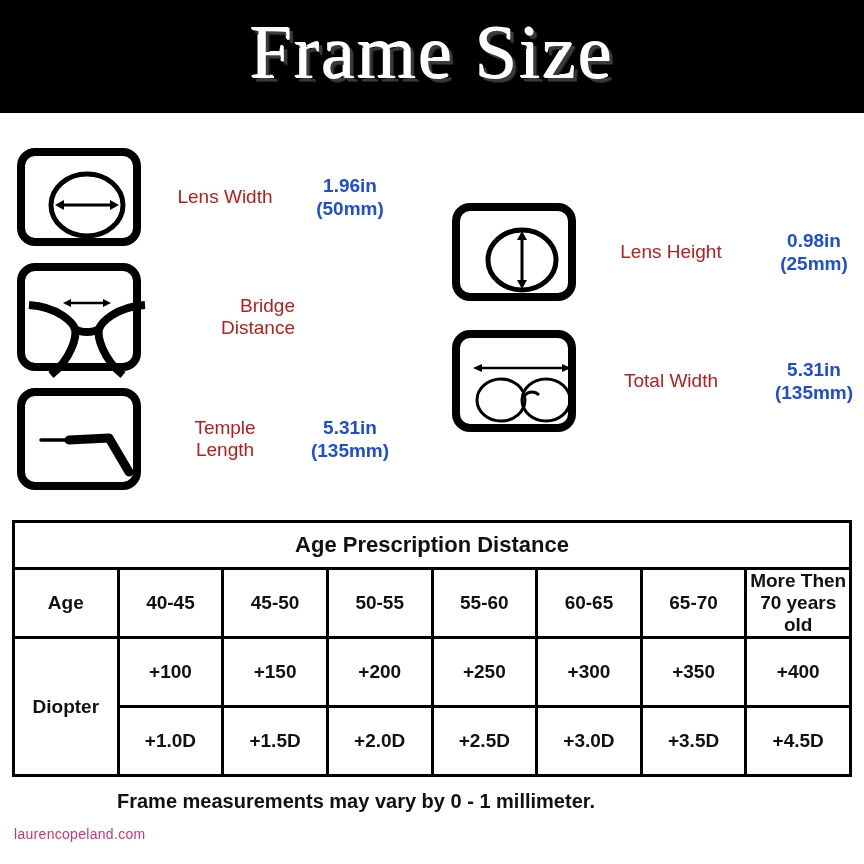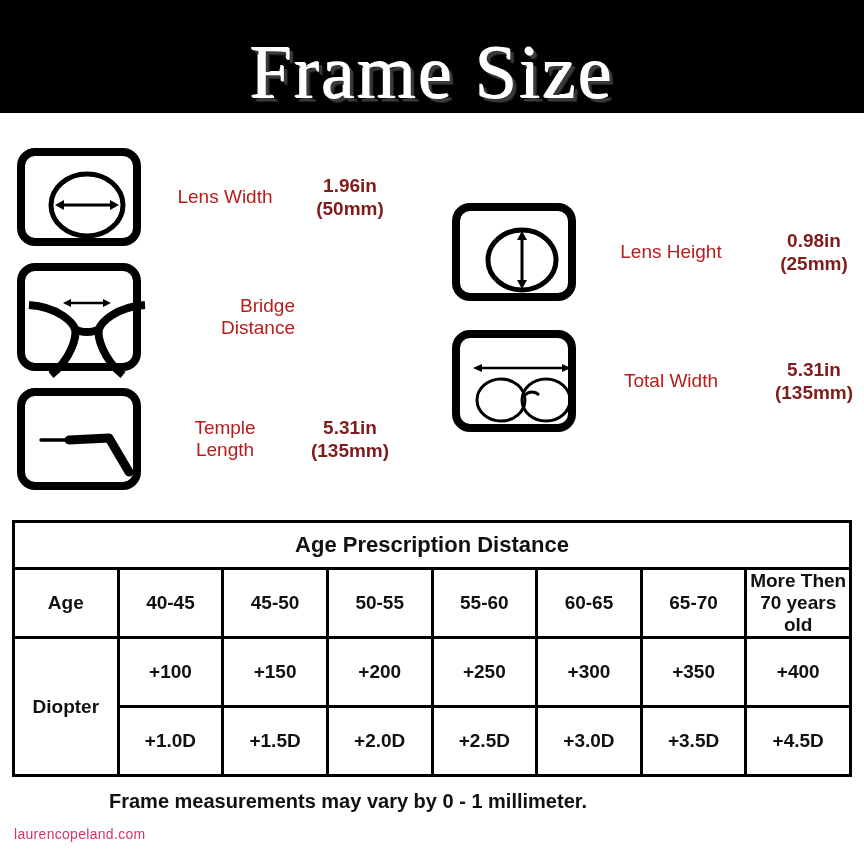--- a/index.html
+++ b/index.html
@@ -20,21 +20,21 @@
     position: absolute;
     left: 0;
     top: 0;
     width: 864px;
     height: 113px;
     background: #000000;
   }
   #header-title {
     position: absolute;
     left: 0;
-    top: 22px;
+    top: 2px;
     width: 864px;
     text-align: center;
     font-family: "Liberation Serif", serif;
     font-size: 76px;
     line-height: 100px;
     font-weight: 400;
     color: #ffffff;
     letter-spacing: 2px;
     text-shadow:
       3px 3px 0 #3a3a3a,
@@ -65,21 +65,21 @@
     font-size: 19px;
     font-weight: normal;
     color: #b91c1c;
     line-height: 22px;
     text-align: center;
     flex: none;
   }
   .measure-value {
     font-size: 19px;
     font-weight: bold;
-    color: #7f1d1d;
+    color: #1d4ed8;
     line-height: 23px;
     text-align: center;
     flex: none;
   }
   .measure-value .val-mm { display: block; }
 
   
   #row-lens-width   { left: 17px; top: 148px; }
   #row-bridge       { left: 17px; top: 263px; }
   #row-temple       { left: 17px; top: 388px; }
@@ -134,20 +134,21 @@
   
   #footer-note {
     position: absolute;
     left: 0;
     top: 790px;
     width: 696px;
     text-align: center;
     font-size: 20px;
     font-weight: bold;
     color: #111111;
+    padding-left: 8px;
   }
   #watermark {
     position: absolute;
     left: 14px;
     top: 826px;
     font-size: 14px;
     color: #d6336c;
     letter-spacing: 0.3px;
     font-family: "Liberation Sans", sans-serif;
   }

